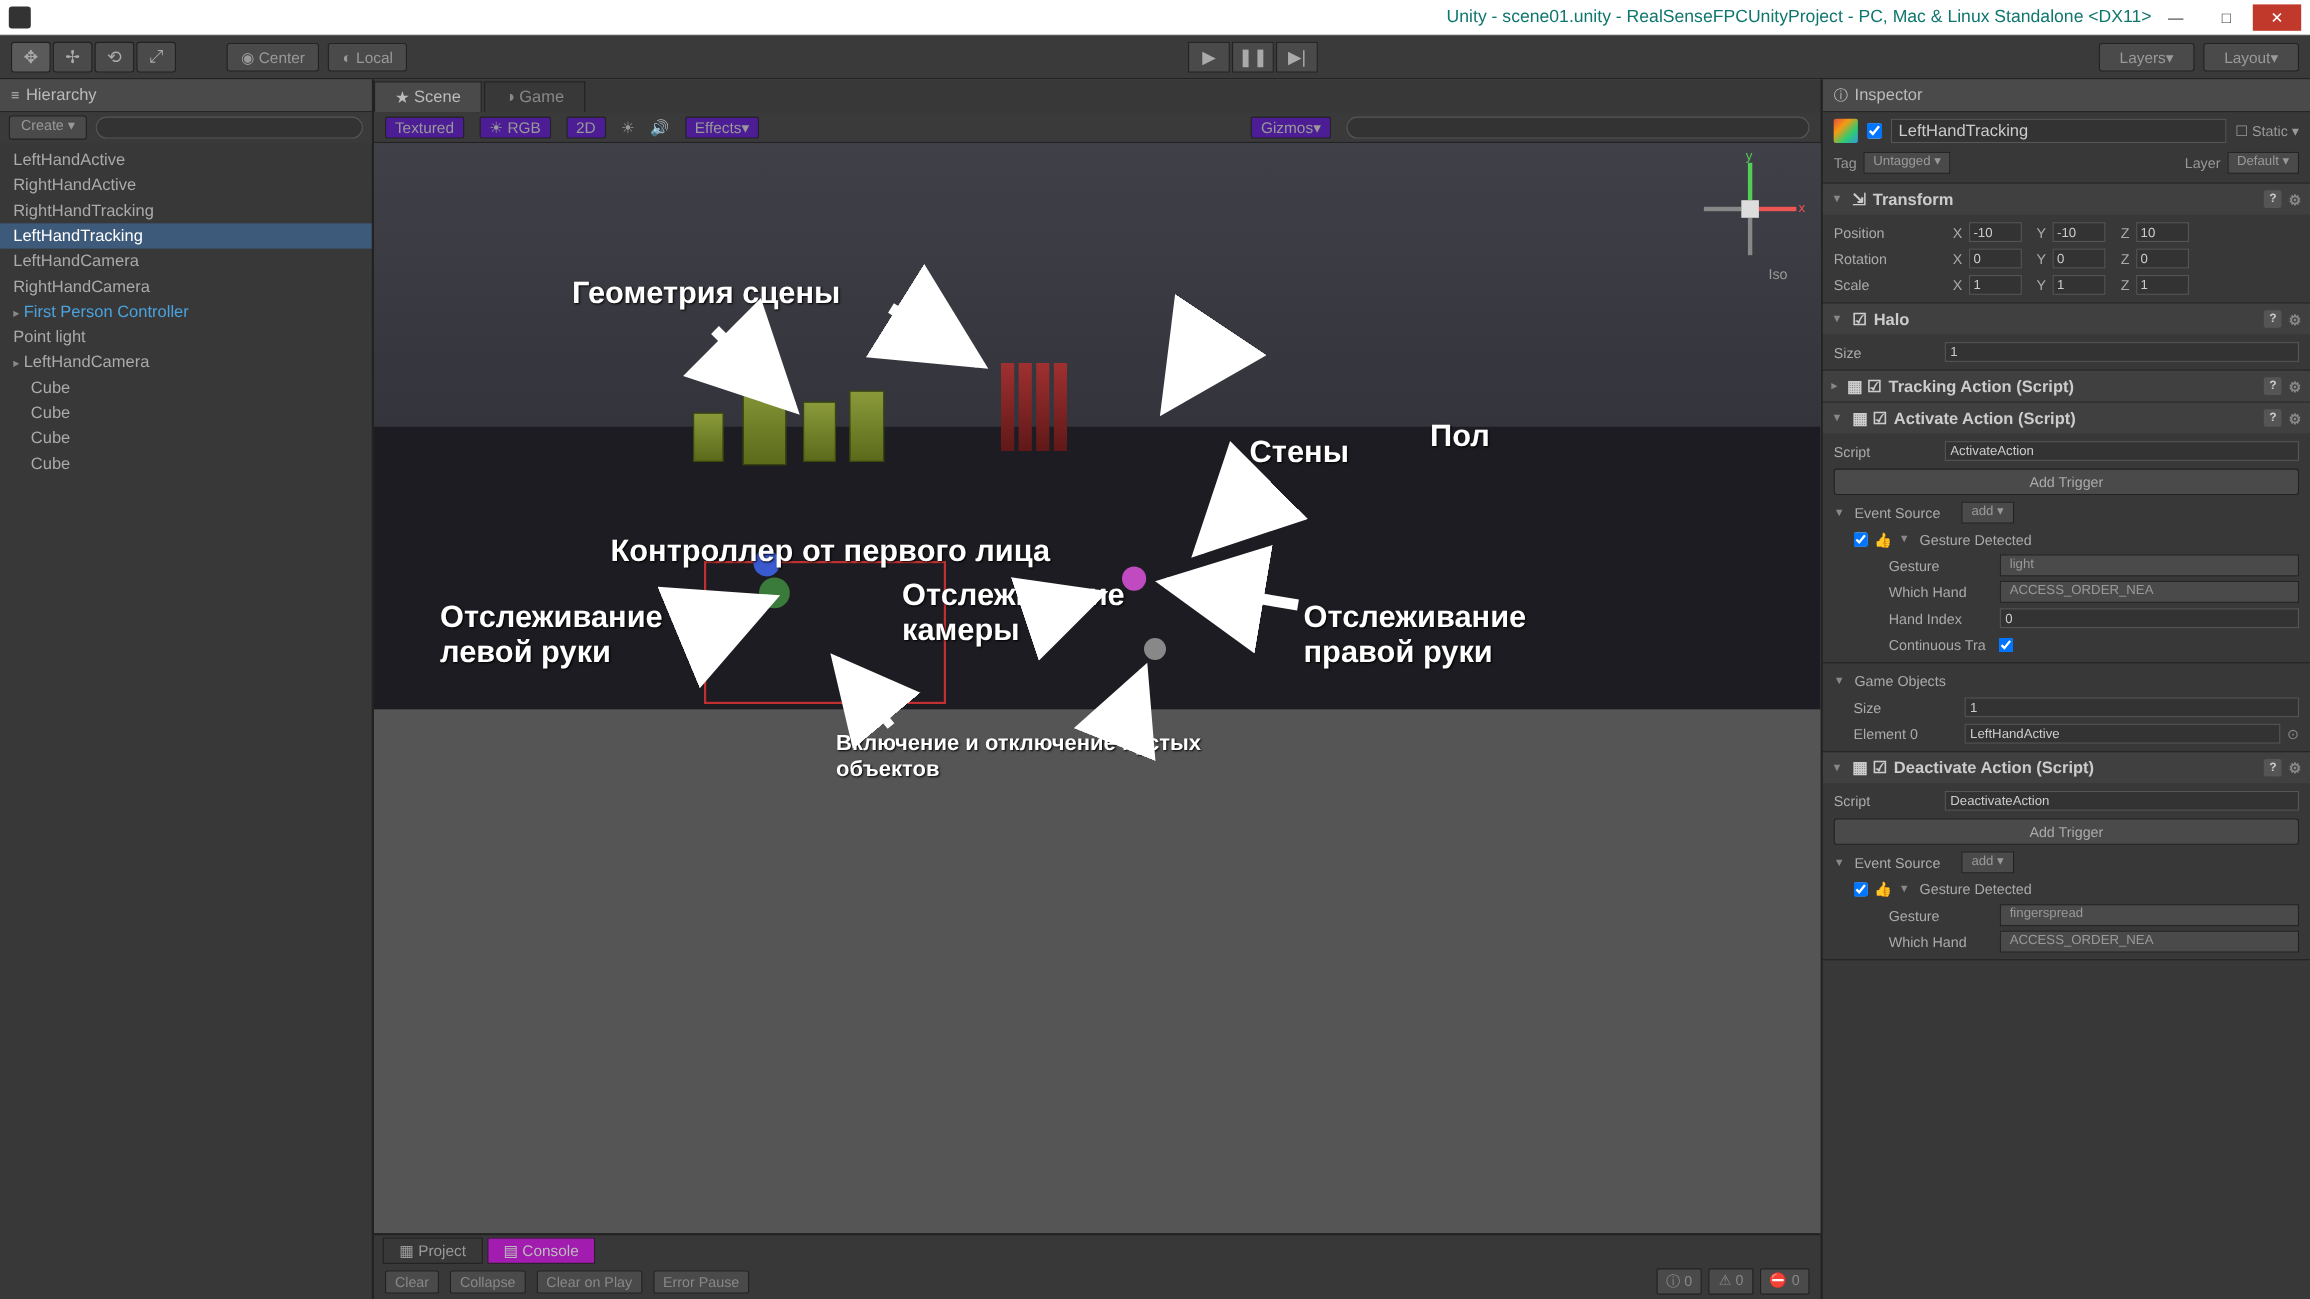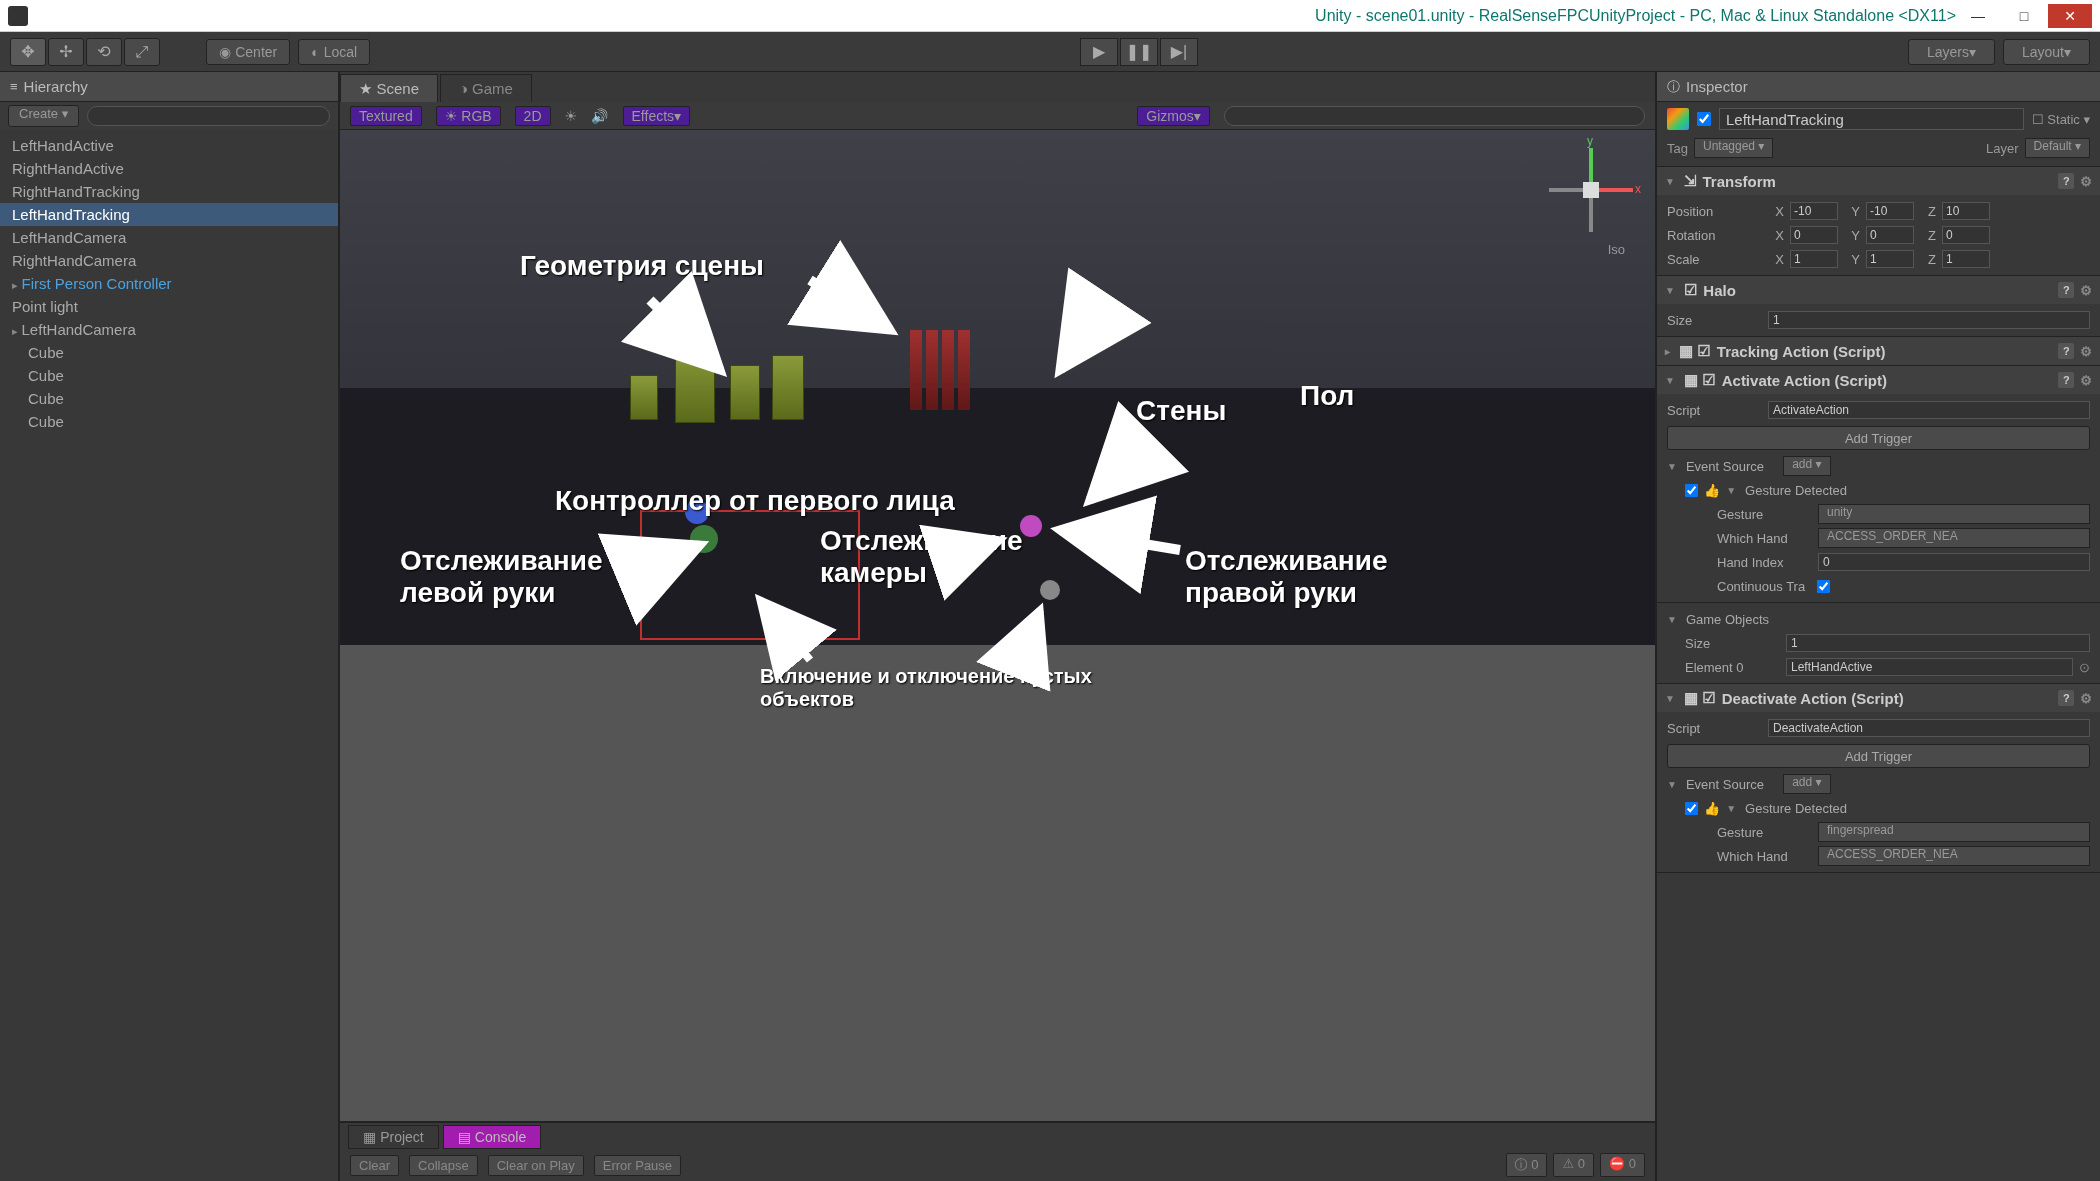--- a/index.html
+++ b/index.html
@@ -324,21 +324,21 @@
         <div class="comp-body">
           <div class="prop-row">
               <span class="prop-label">Script</span>
               <input class="full-field" readonly="" value="ActivateAction" style="">
             </div>
           <div class="wide-btn">Add Trigger</div>
           <div class="prop-row"><span class="triangle">▼</span><span>Event Source</span>&nbsp;&nbsp;<span class="mini-dd"><span>add</span> ▾</span></div>
           <div class="prop-row sub-section"><input type="checkbox" checked="" style=""> 👍 <span class="triangle">▼</span><span>Gesture Detected</span></div>
           <div class="prop-row sub-section" style="padding-left:50px">
               <span class="prop-label">Gesture</span>
-              <span class="mini-dd" style="flex:1"><span>unity</span></span>
+              <span class="mini-dd" style="flex:1"><span>light</span></span>
             </div>
           <div class="prop-row sub-section" style="padding-left:50px">
               <span class="prop-label">Which Hand</span>
               <span class="mini-dd" style="flex:1"><span>ACCESS_ORDER_NEA</span></span>
             </div>
           <div class="prop-row sub-section" style="padding-left:50px">
               <span class="prop-label">Hand Index</span>
               <input class="full-field" value="0" style="">
             </div>
           <div class="prop-row sub-section" style="padding-left:50px">

